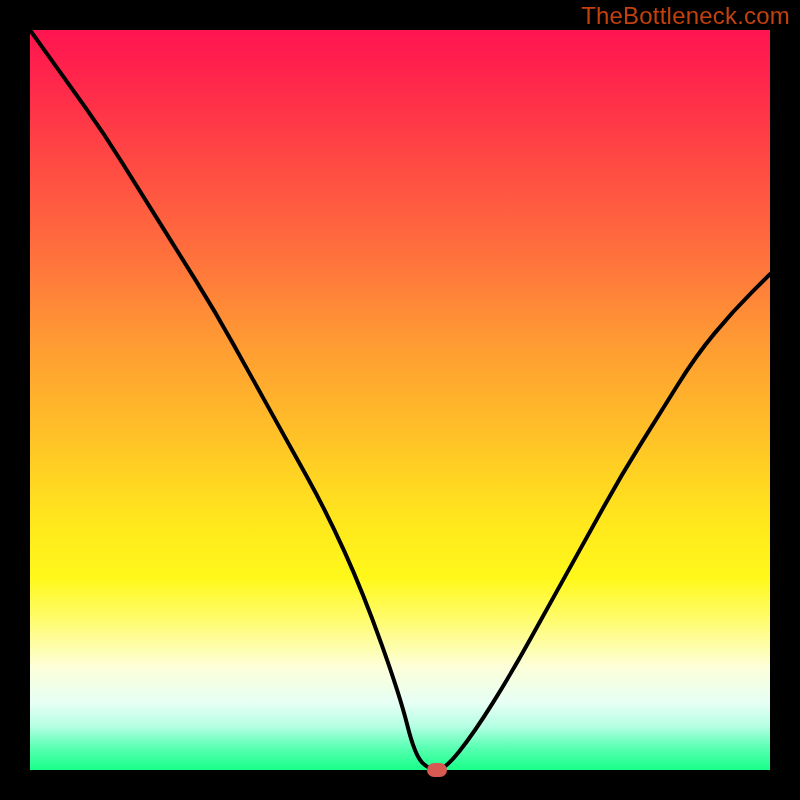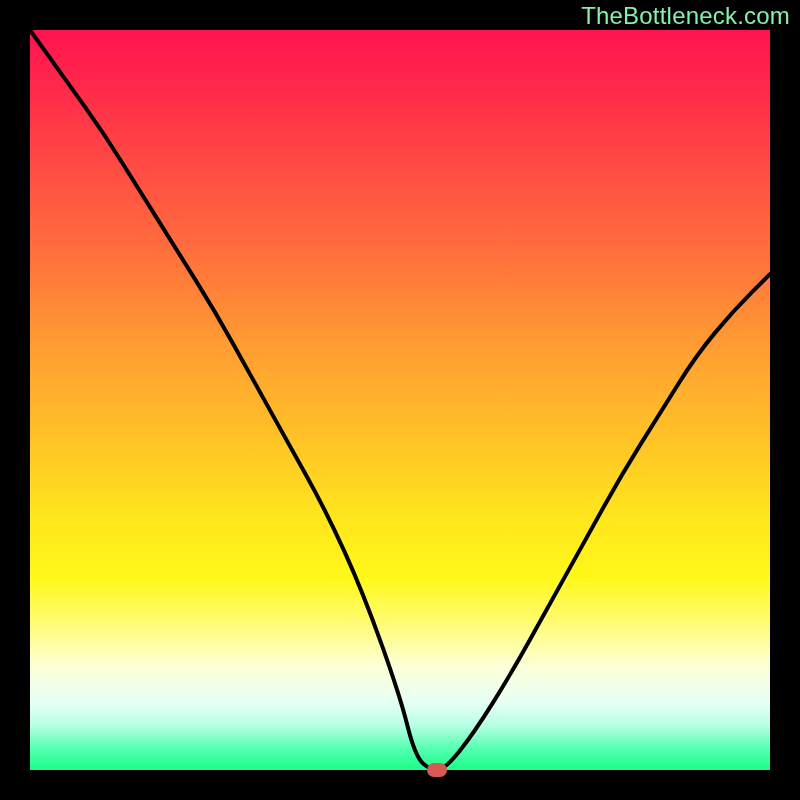--- a/index.html
+++ b/index.html
@@ -14,21 +14,21 @@
   .frame {
     position: relative;
     width: 800px;
     height: 800px;
     background: #000;
   }
   .watermark {
     position: absolute;
     top: 2px;
     right: 10px;
-    color: #86efac;
+    color: #c2410c;
     font-size: 24px;
     font-weight: 500;
     letter-spacing: 0.2px;
     user-select: none;
   }
   .plot {
     position: absolute;
     left: 30px;
     top: 30px;
     width: 740px;

